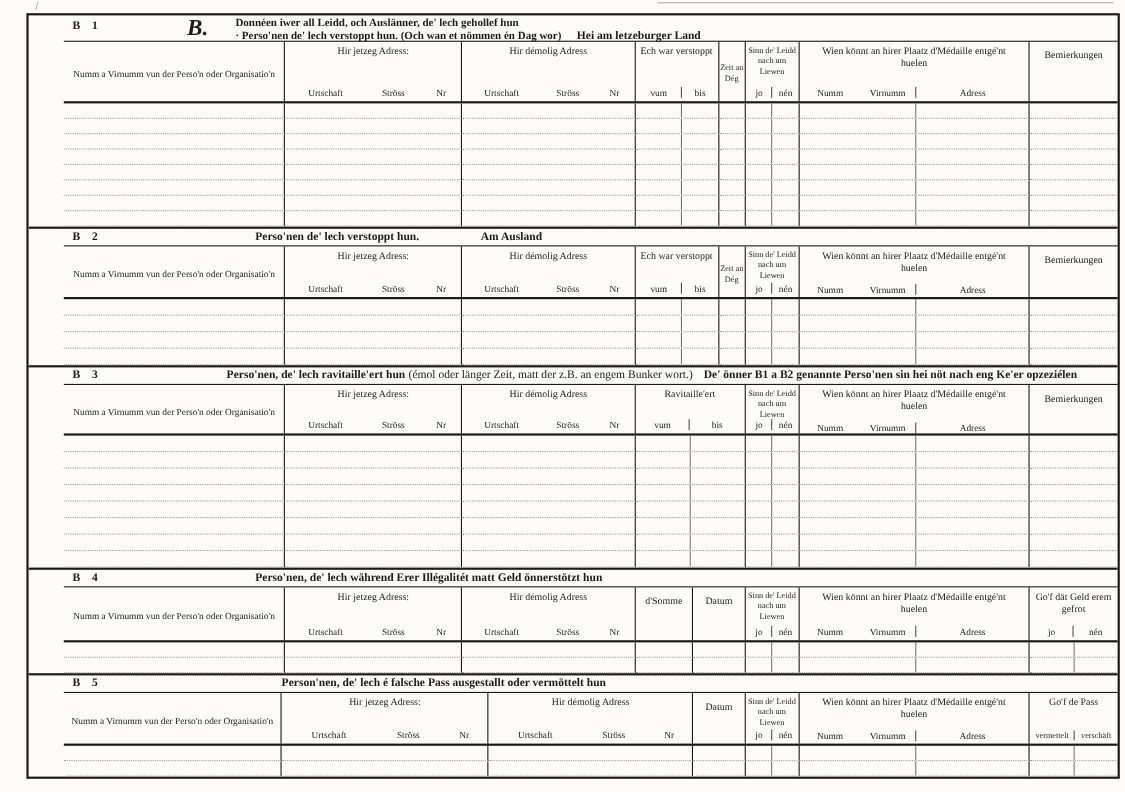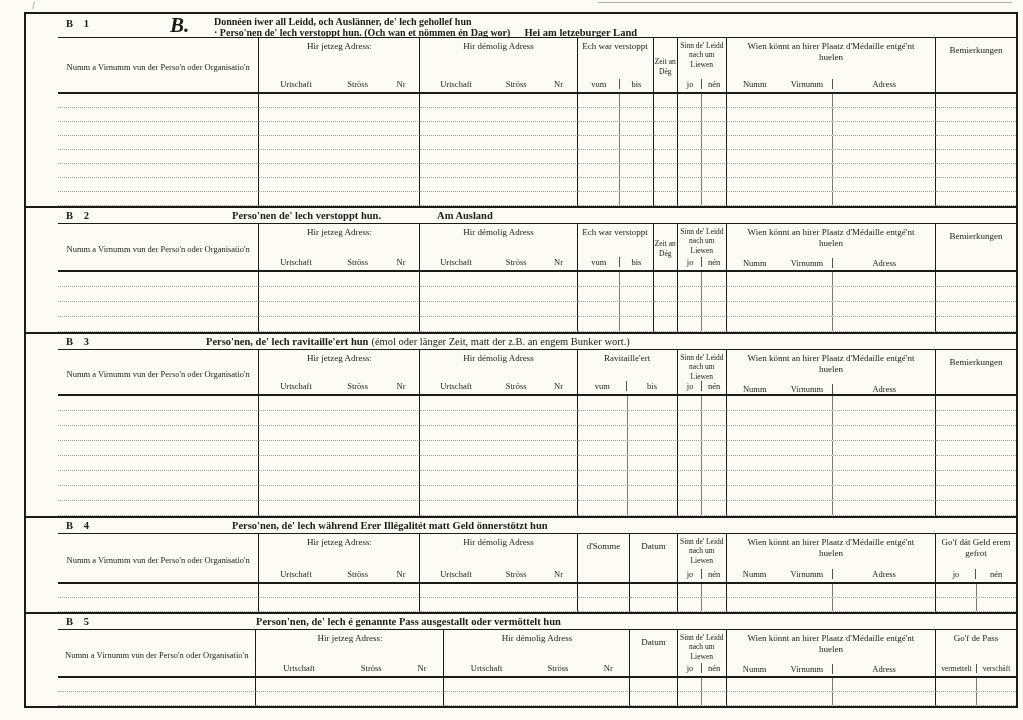--- a/index.html
+++ b/index.html
@@ -400,20 +400,21 @@
             <div class="bcell w-bem"></div>
           </div>
         </div>
     </div>
 
     <div class="sec">
       <div class="sec-title st-plain">
         <span class="sec-id">B 3</span>
         <span class="t-main" style="margin-left:36px">Perso'nen, de' lech ravitaille'ert hun</span>
         <span class="t-paren">(émol oder länger Zeit, matt der z.B. an engem Bunker wort.)</span>
+        <span class="t-bold2">De' önner B1 a B2 genannte Perso'nen sin hei nöt nach eng Ke'er opzeziélen</span>
       </div>
       <div class="hdr h-b3">
         <div class="hcell w-numm hc-mid">
           <span style="font-size:8.5px">Numm a Virnumm vun der Perso'n oder Organisatio'n</span>
         </div>
         <div class="hcell w-adr1">
           <div class="hlabel">Hir jetzeg Adress:</div>
           <div class="hsubs">
             <span class="sub-a1">Urtschaft</span>
             <span class="sub-a2">Ströss</span>
@@ -664,21 +665,21 @@
             <div class="bcell w-geld">
               <i class="bdiv" style="left: 50%;"></i>
             </div>
           </div>
         </div>
     </div>
 
     <div class="sec">
       <div class="sec-title st-plain">
         <span class="sec-id">B 5</span>
-        <span class="t-main" style="margin-left:86px">Person'nen, de' lech é genannte Pass ausgestallt oder vermöttelt hun</span>
+        <span class="t-main" style="margin-left:86px">Person'nen, de' lech é falsche Pass ausgestallt oder vermöttelt hun</span>
       </div>
       <div class="hdr h-b5">
         <div class="hcell w-numm5 hc-mid">
           <span style="font-size:8.5px">Numm a Virnumm vun der Perso'n oder Organisatio'n</span>
         </div>
         <div class="hcell w-adr1b">
           <div class="hlabel">Hir jetzeg Adress:</div>
           <div class="hsubs">
             <span class="sub-a1">Urtschaft</span>
             <span class="sub-a2">Ströss</span>

